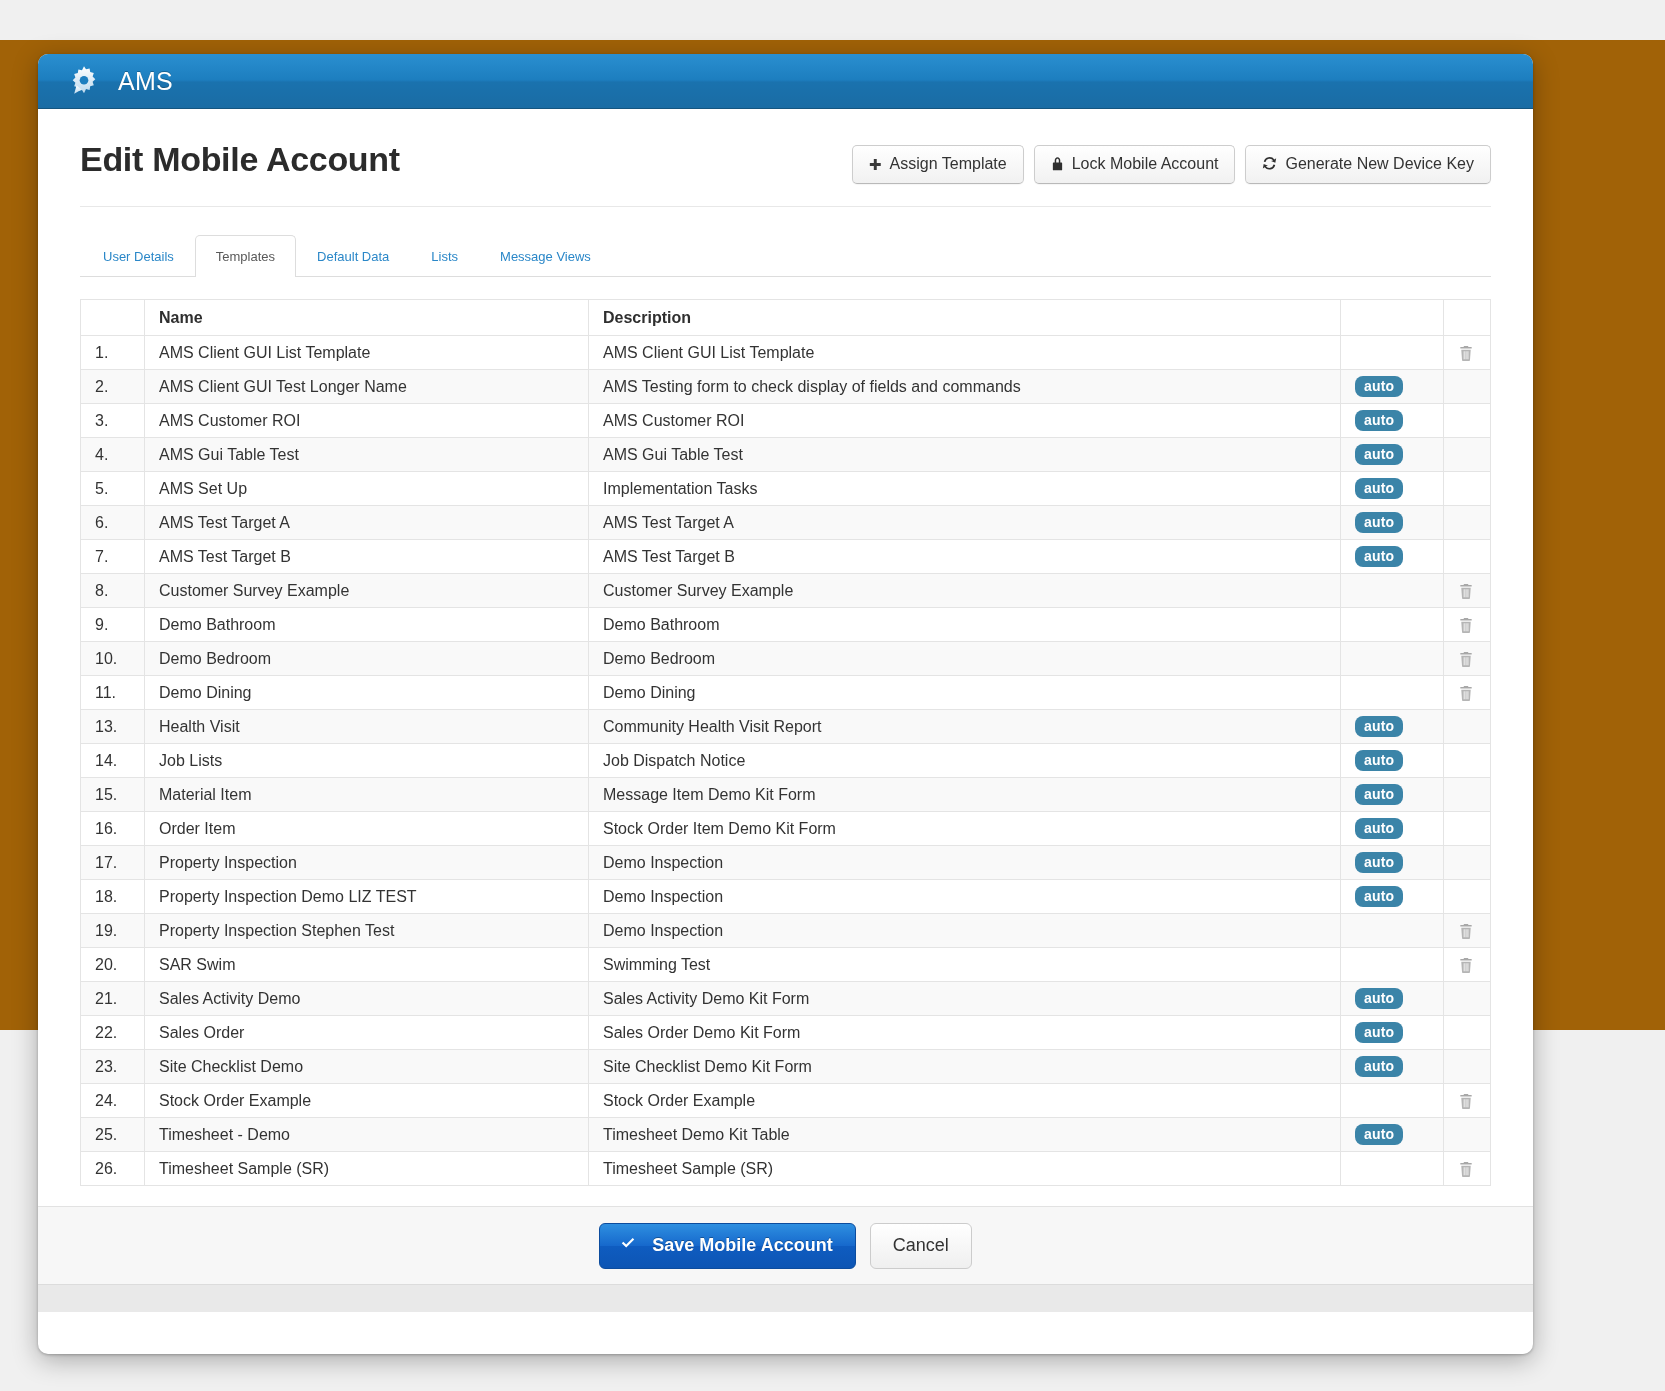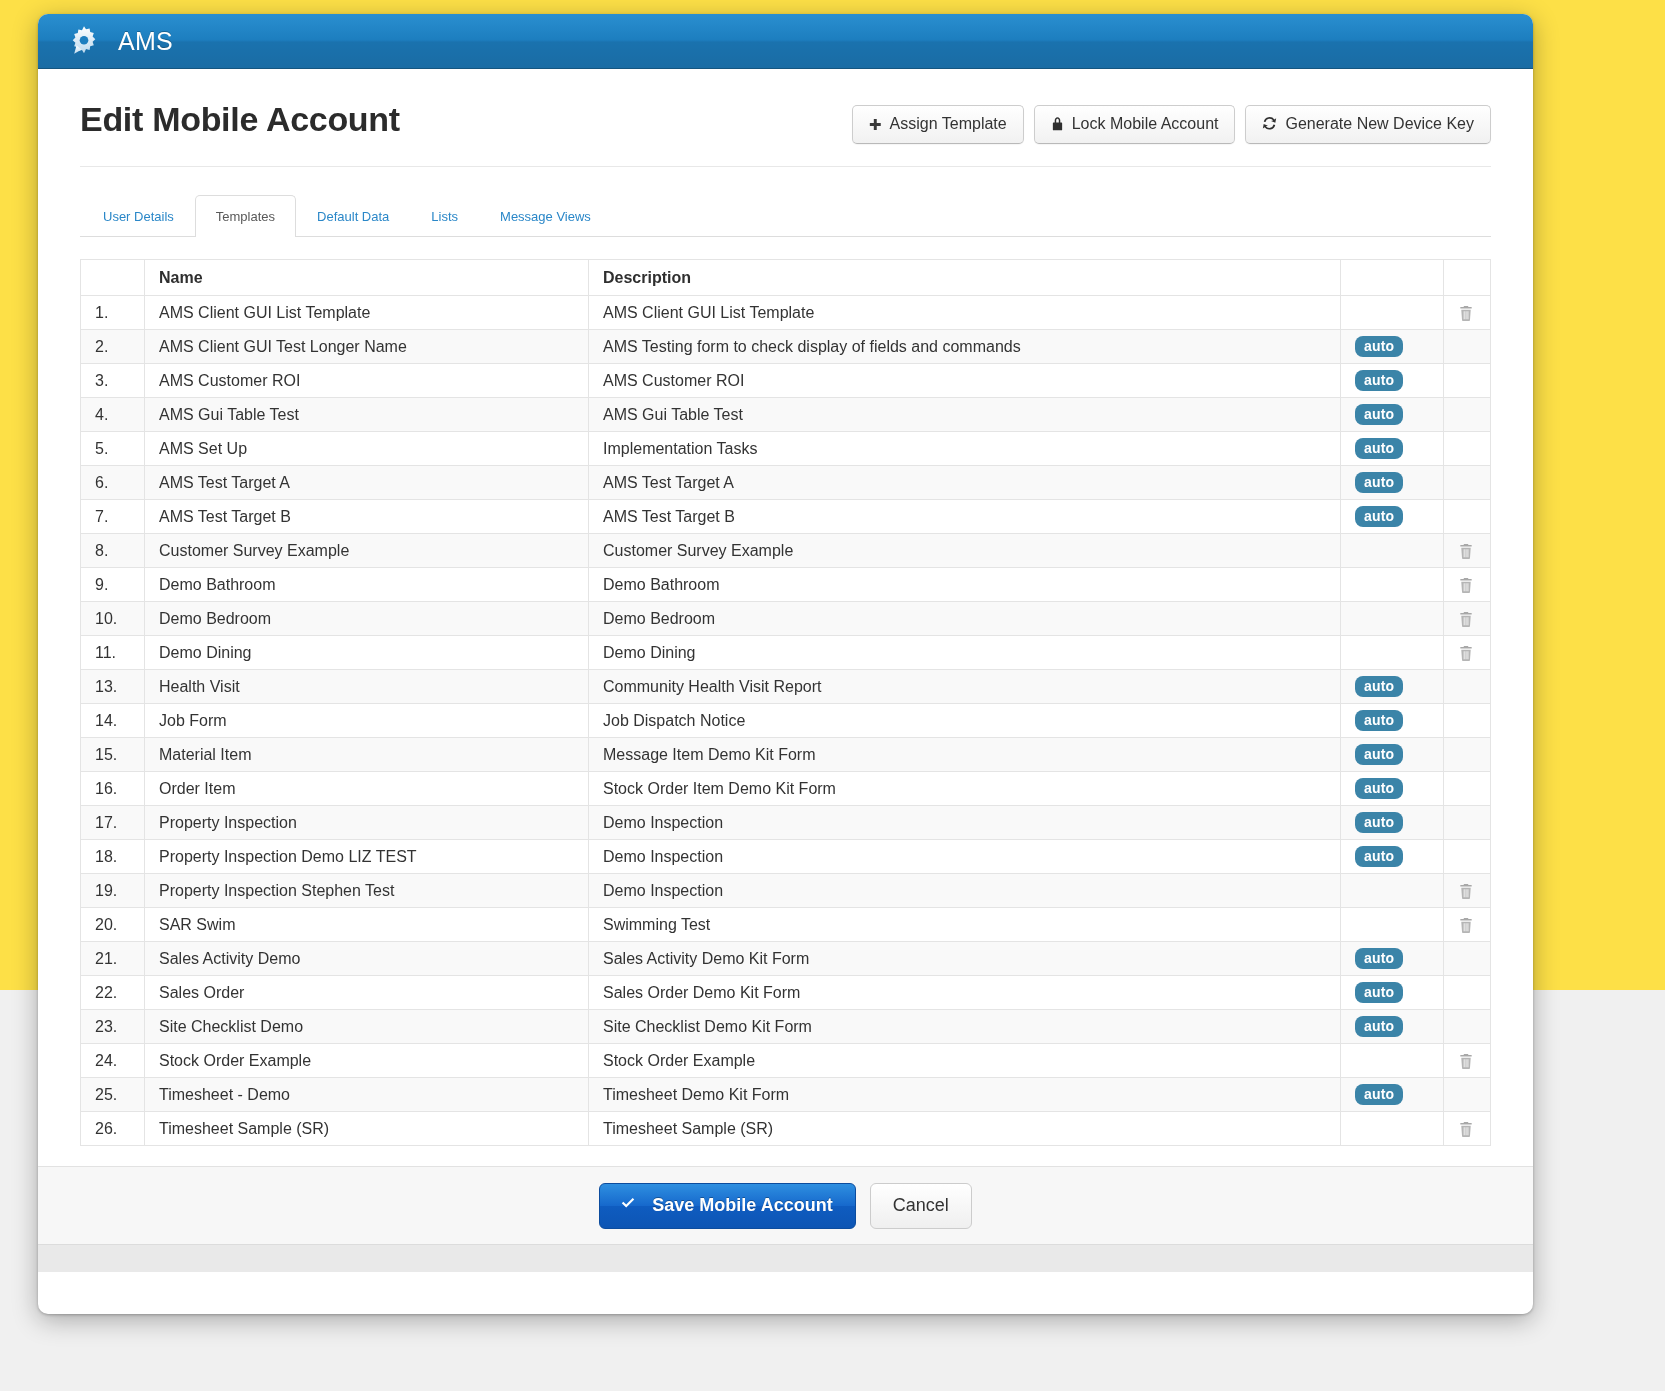--- a/index.html
+++ b/index.html
@@ -6,21 +6,22 @@
   html, body {
     margin: 0; padding: 0;
     width: 1665px; height: 1391px;
     background: #f0f0f0;
     font-family: "Liberation Sans", sans-serif;
     overflow: hidden;
   }
   #page {
     position: relative;
     width: 1665px; height: 990px;
-    background: #fde047;
+    background: #a16207;
+    margin-top: 40px;
   }
   
   #window {
     position: absolute;
     left: 38px; top: 14px;
     width: 1495px; height: 1300px;
     background: #ffffff;
     border-radius: 10px;
     box-shadow: 0 6px 26px rgba(0,0,0,0.30), 0 1px 3px rgba(0,0,0,0.25);
     overflow: hidden;
@@ -370,21 +371,21 @@
                 </tr>
                 <tr>
                   <td class="c-idx">13.</td>
                   <td class="c-name">Health Visit</td>
                   <td class="c-desc">Community Health Visit Report</td>
                   <td class="c-auto"><span class="badge-auto">auto</span></td>
                   <td class="c-del"></td>
                 </tr>
                 <tr>
                   <td class="c-idx">14.</td>
-                  <td class="c-name">Job Form</td>
+                  <td class="c-name">Job Lists</td>
                   <td class="c-desc">Job Dispatch Notice</td>
                   <td class="c-auto"><span class="badge-auto">auto</span></td>
                   <td class="c-del"></td>
                 </tr>
                 <tr>
                   <td class="c-idx">15.</td>
                   <td class="c-name">Material Item</td>
                   <td class="c-desc">Message Item Demo Kit Form</td>
                   <td class="c-auto"><span class="badge-auto">auto</span></td>
                   <td class="c-del"></td>
@@ -460,21 +461,21 @@
                   <td class="c-auto"></td>
                   <td class="c-del"><span class="trash"><svg viewBox="0 0 16 18" width="16" height="17" aria-hidden="true">
                         <path fill="#a8a8a8" d="M6 1h4l.7 1.2H14v1.6H2V2.2h3.3L6 1z"></path>
                         <path fill="#b5b5b5" d="M3 5h10l-.8 11.2a.9.9 0 0 1-.9.8H4.7a.9.9 0 0 1-.9-.8L3 5z"></path>
                         <path fill="#ffffff" d="M5.6 6.6h.9v8.6h-.9zM7.6 6.6h.9v8.6h-.9zM9.6 6.6h.9v8.6h-.9z"></path>
                       </svg></span></td>
                 </tr>
                 <tr>
                   <td class="c-idx">25.</td>
                   <td class="c-name">Timesheet - Demo</td>
-                  <td class="c-desc">Timesheet Demo Kit Form</td>
+                  <td class="c-desc">Timesheet Demo Kit Table</td>
                   <td class="c-auto"><span class="badge-auto">auto</span></td>
                   <td class="c-del"></td>
                 </tr>
                 <tr>
                   <td class="c-idx">26.</td>
                   <td class="c-name">Timesheet Sample (SR)</td>
                   <td class="c-desc">Timesheet Sample (SR)</td>
                   <td class="c-auto"></td>
                   <td class="c-del"><span class="trash"><svg viewBox="0 0 16 18" width="16" height="17" aria-hidden="true">
                         <path fill="#a8a8a8" d="M6 1h4l.7 1.2H14v1.6H2V2.2h3.3L6 1z"></path>

